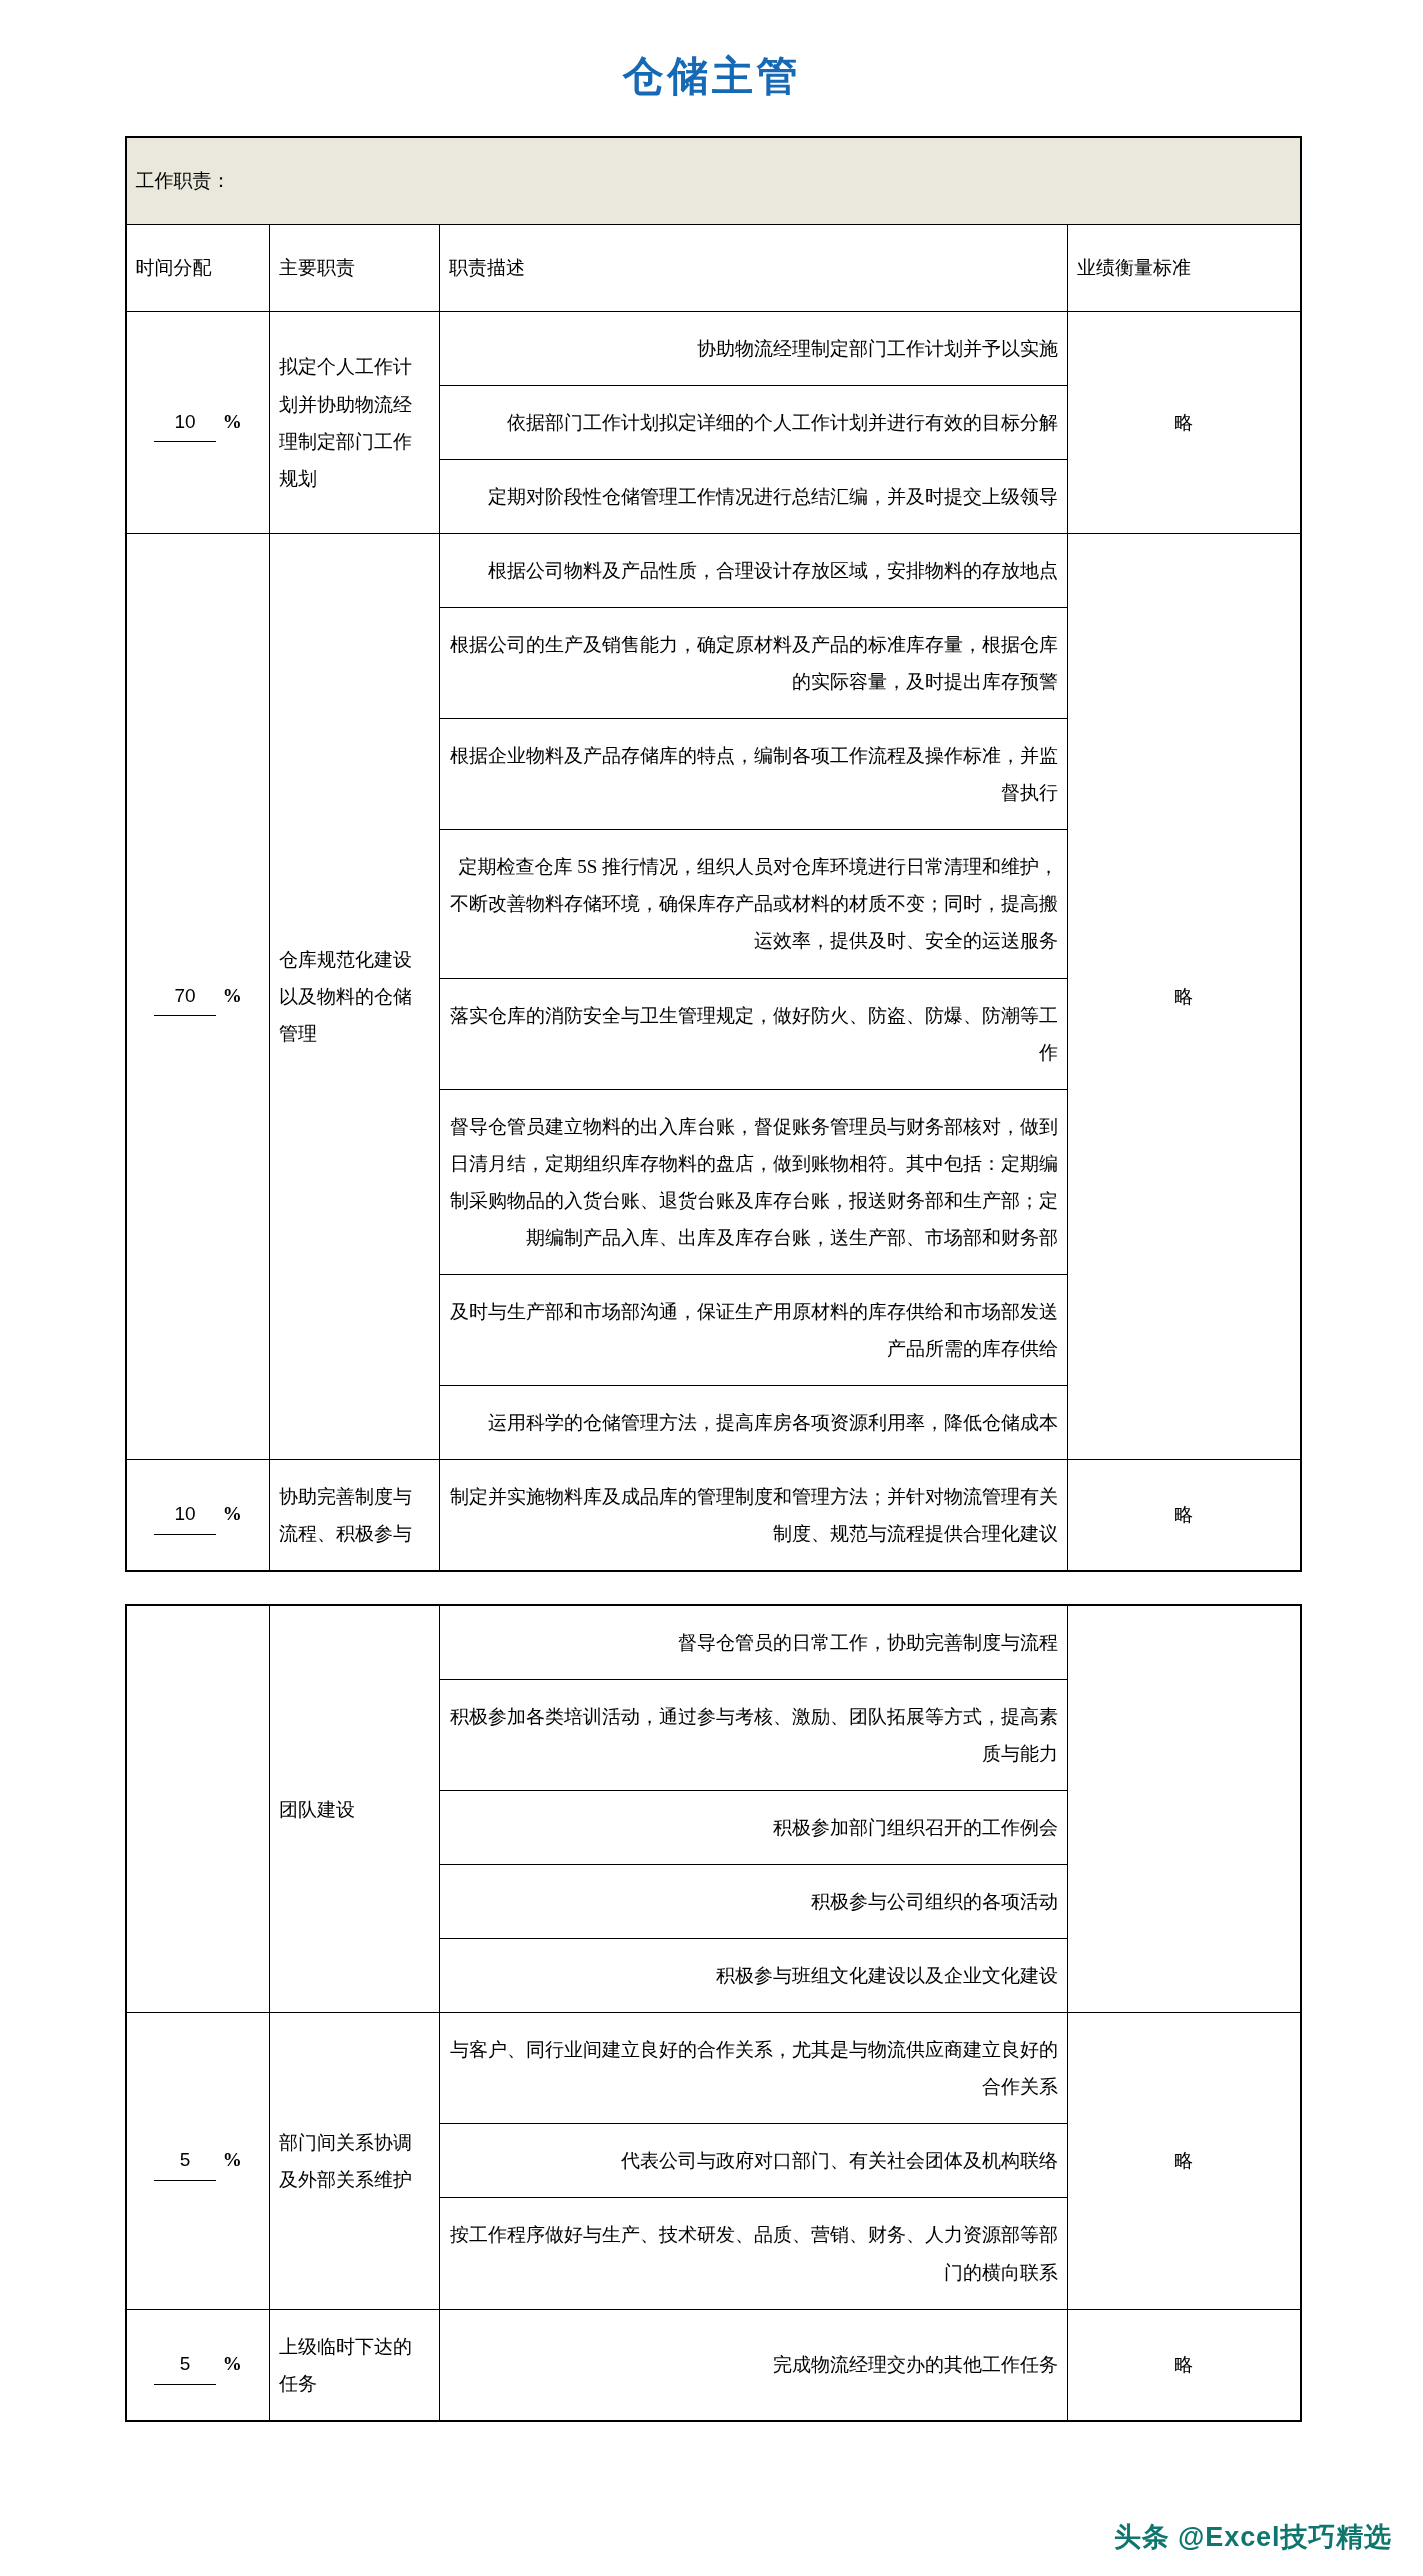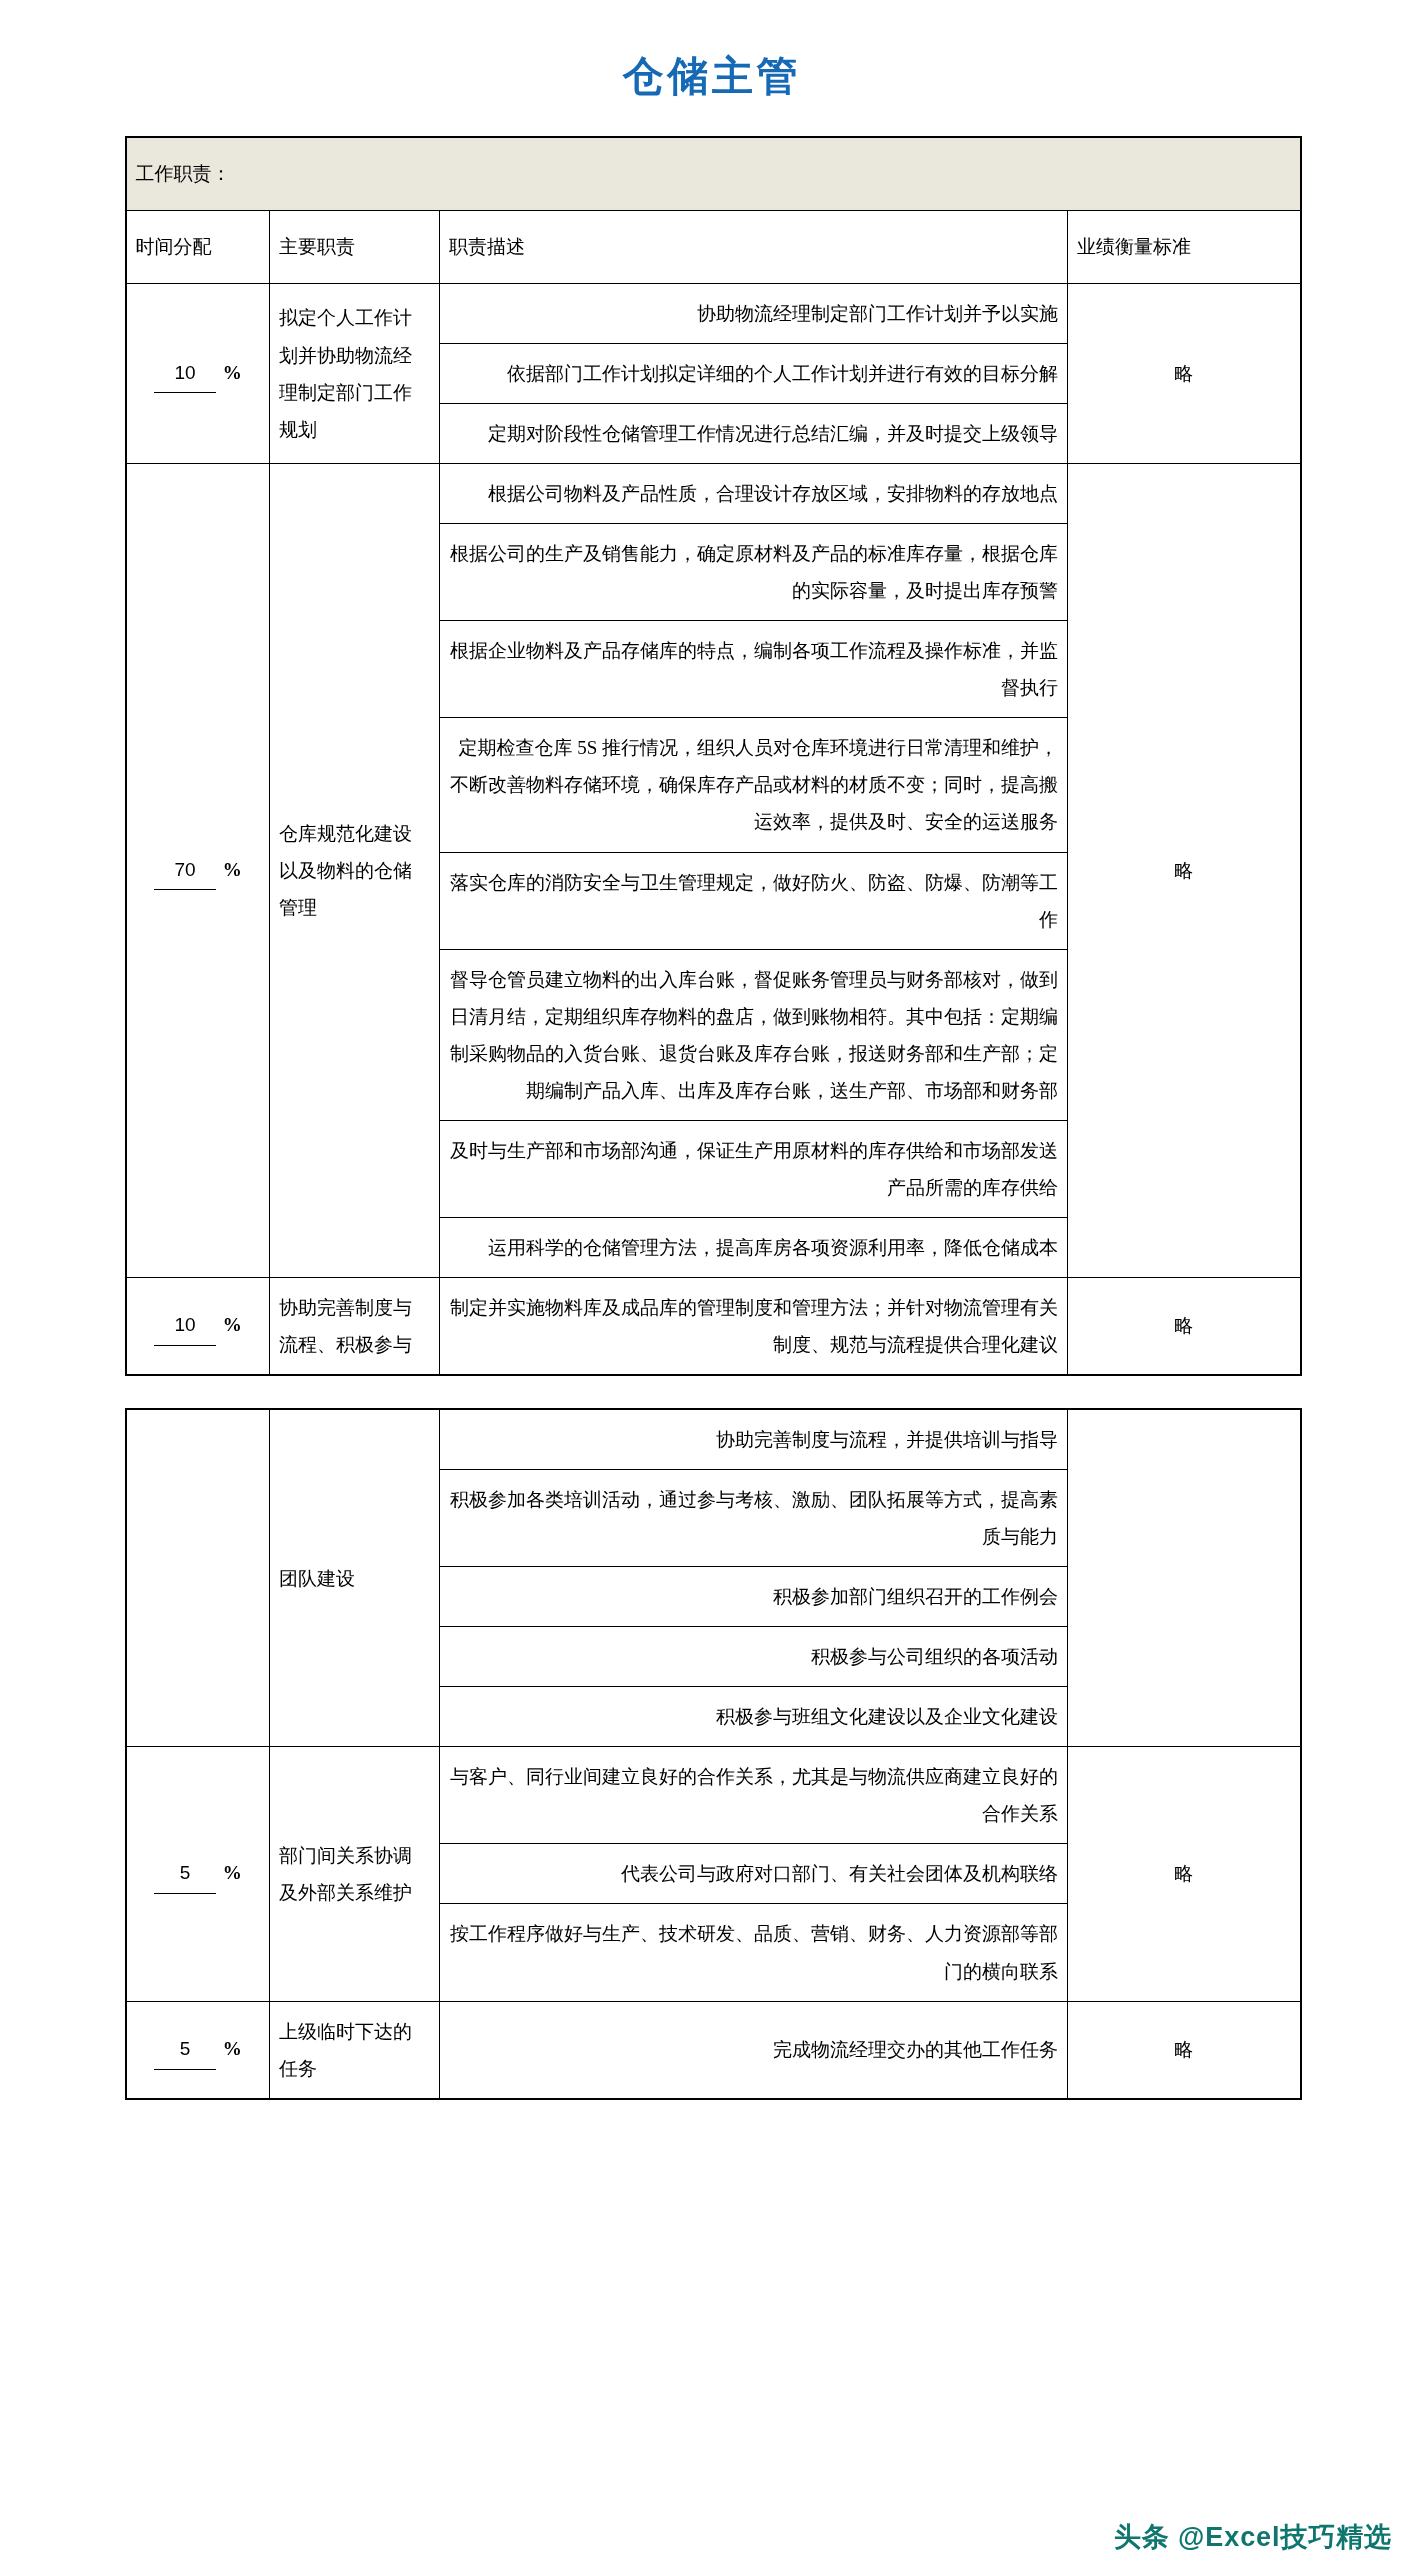--- a/index.html
+++ b/index.html
@@ -46,21 +46,21 @@
 
   table.jd {
     border-collapse: collapse;
     width: 1175px;
     table-layout: fixed;
     border: 2.7px solid #000;
   }
   table.jd td, table.jd th {
     border: 0.9px solid #000;
     vertical-align: middle;
-    padding: 11px 9px;
+    padding: 18px 9px;
     font-size: 19px;
     line-height: 1.95;
     font-weight: normal;
   }
 
   
   col.c-time  { width: 144px; }
   col.c-duty  { width: 170px; }
   col.c-desc  { width: 628px; }
   col.c-kpi   { width: 233px; }
@@ -219,21 +219,21 @@
       <colgroup>
         <col class="c-time">
           <col class="c-duty">
           <col class="c-desc">
           <col class="c-kpi">
       </colgroup>
       <tbody id="tbody-two">
           <tr>
             <td class="time-cell" rowspan="5"></td>
             <td class="duty-cell" rowspan="5">团队建设</td>
-            <td class="desc-cell">协助完善制度与流程，并提供培训与指导</td>
+            <td class="desc-cell">督导仓管员的日常工作，协助完善制度与流程</td>
             <td class="kpi-cell" rowspan="5"></td>
           </tr>
           <tr>
             <td class="desc-cell">积极参加各类培训活动，通过参与考核、激励、团队拓展等方式，提高素质与能力</td>
           </tr>
           <tr>
             <td class="desc-cell">积极参加部门组织召开的工作例会</td>
           </tr>
           <tr>
             <td class="desc-cell">积极参与公司组织的各项活动</td>

